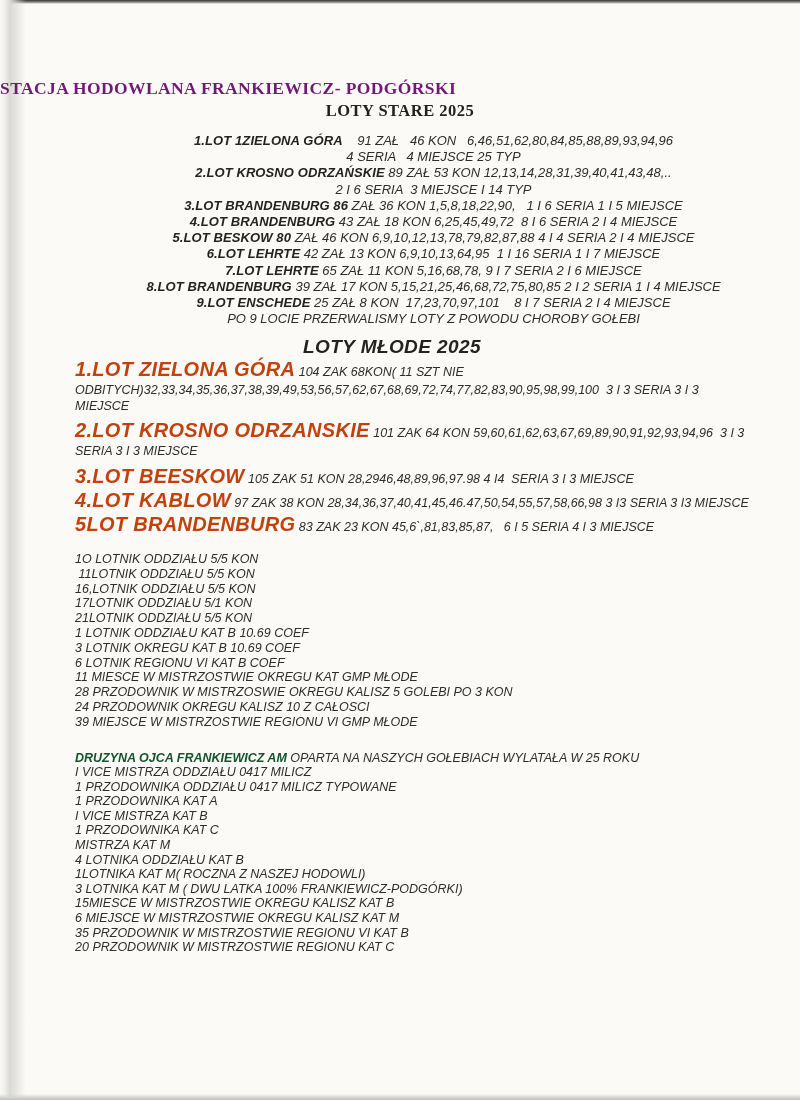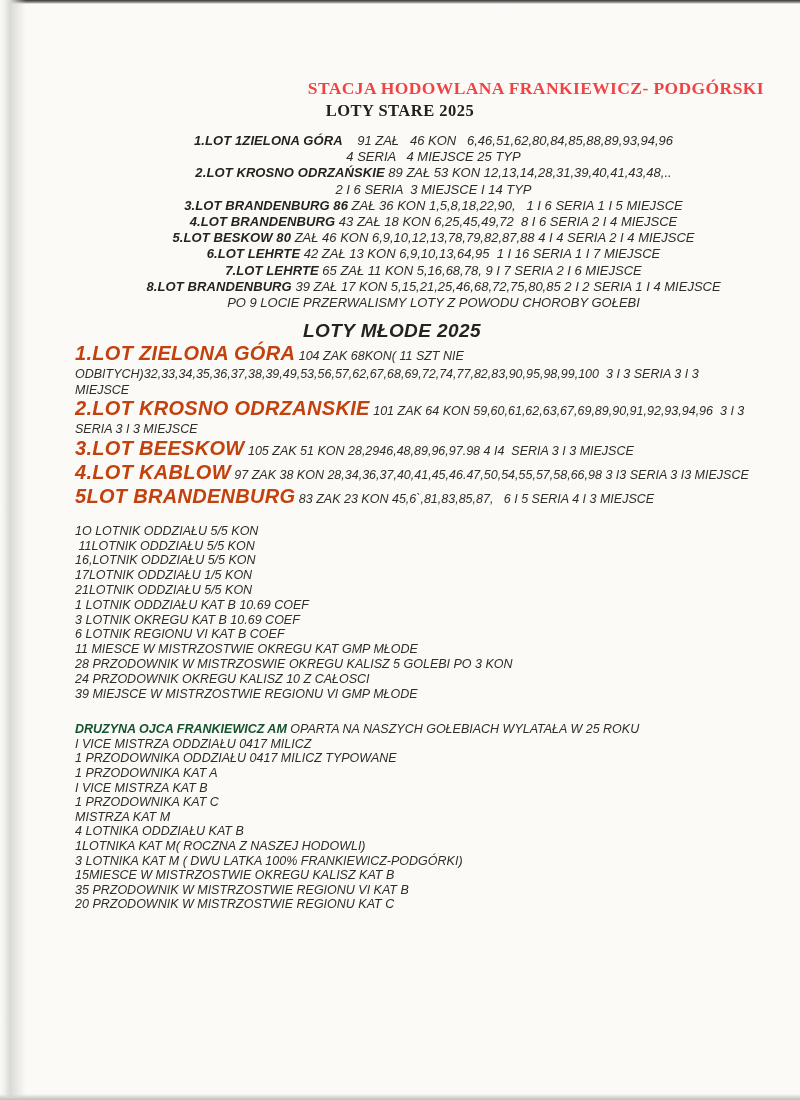--- a/index.html
+++ b/index.html
@@ -9,37 +9,37 @@
     font-family:"Liberation Sans", sans-serif; color:#2e2d2a;
   }
   .scan-edge-top { position:absolute; top:0; left:0; right:0; height:4px;
     background:linear-gradient(#353535 0%, #8a8a88 55%, rgba(251,250,247,0) 100%); }
   .scan-edge-left { position:absolute; top:0; left:0; bottom:0; width:26px;
     background:linear-gradient(90deg, #fbfaf7 0px, #f2f1ee 4px, #d9d9d6 10px, rgba(251,250,247,0) 26px); }
   .scan-edge-bottom { position:absolute; bottom:0; left:0; right:0; height:6px;
     background:linear-gradient(rgba(0,0,0,0) 0%, #d6d6d2 55%, #bfbfbb 100%); }
   .content { position:absolute; inset:0; padding:78px 8px 0 75px; box-sizing:border-box; }
 
-  .doc-title { margin:0 0 0 -75px; width:764px; text-align:right;
-    font:bold 17.5px/20px "Liberation Serif", serif; letter-spacing:0.4px; color:#ef4444; }
+  .doc-title { margin:0 0 0 -75px; width:764px; text-align:left;
+    font:bold 17.5px/20px "Liberation Serif", serif; letter-spacing:0.4px; color:#701a75; }
   .doc-subtitle { margin:3px 0 0 -75px; width:800px; text-align:center;
     font:bold 16.5px/19px "Liberation Serif", serif; letter-spacing:0.5px; color:#222120; }
 
   .stare { margin-top:13px; }
   .stare p { margin:0; font:italic 13px/16.2px "Liberation Sans", sans-serif; white-space:pre-wrap;text-align:center; }
   .stare b { font-weight:bold; color:#232320; letter-spacing:0.1px; }
 
   .mlode-heading { margin:8px 0 0 -75px; width:784px; text-align:center;
     font:italic bold 19px/24px "Liberation Sans", sans-serif; color:#232320; letter-spacing:0.4px; }
 
   .lot-line { margin:0; white-space:pre-wrap; }
   .lot-name { font:italic bold 20px/21px "Liberation Sans", sans-serif; color:#c2410c; letter-spacing:0.3px; }
   .lot-detail { font:italic 12.5px/21px "Liberation Sans", sans-serif; }
   .cont { margin:0; font:italic 12.5px/15.5px "Liberation Sans", sans-serif; white-space:pre-wrap; }
-  .gap-sm { }
+  .gap-sm { margin-top:6px; }
 
   .results { margin-top:14px; }
   .results p { margin:0; font:italic 12.5px/14.8px "Liberation Sans", sans-serif; white-space:pre-wrap; }
 
   .druzyna { margin-top:21px; }
   .druzyna p { margin:0; font:italic 12.5px/14.6px "Liberation Sans", sans-serif; white-space:pre-wrap; }
   .druzyna b { font-weight:bold; color:#14532d; }
 </style>
 </head>
 <body>
@@ -58,20 +58,21 @@
       <p><b>1.LOT 1ZIELONA GÓRA</b><span>    91 ZAŁ   46 KON   6,46,51,62,80,84,85,88,89,93,94,96</span></p>
       <p><b></b><span>4 SERIA   4 MIEJSCE 25 TYP</span></p>
       <p><b>2.LOT KROSNO ODRZAŃSKIE</b><span> 89 ZAŁ 53 KON 12,13,14,28,31,39,40,41,43,48,..</span></p>
       <p><b></b><span>2 I 6 SERIA  3 MIEJSCE I 14 TYP</span></p>
       <p><b>3.LOT BRANDENBURG 86</b><span> ZAŁ 36 KON 1,5,8,18,22,90,   1 I 6 SERIA 1 I 5 MIEJSCE</span></p>
       <p><b>4.LOT BRANDENBURG</b><span> 43 ZAŁ 18 KON 6,25,45,49,72  8 I 6 SERIA 2 I 4 MIEJSCE</span></p>
       <p><b>5.LOT BESKOW 80</b><span> ZAŁ 46 KON 6,9,10,12,13,78,79,82,87,88 4 I 4 SERIA 2 I 4 MIEJSCE</span></p>
       <p><b>6.LOT LEHRTE</b><span> 42 ZAŁ 13 KON 6,9,10,13,64,95  1 I 16 SERIA 1 I 7 MIEJSCE</span></p>
       <p><b>7.LOT LEHRTE</b><span> 65 ZAŁ 11 KON 5,16,68,78, 9 I 7 SERIA 2 I 6 MIEJSCE</span></p>
       <p><b>8.LOT BRANDENBURG</b><span> 39 ZAŁ 17 KON 5,15,21,25,46,68,72,75,80,85 2 I 2 SERIA 1 I 4 MIEJSCE</span></p>
+      <p><b>9.LOT ENSCHEDE</b><span> 25 ZAŁ 8 KON  17,23,70,97,101    8 I 7 SERIA 2 I 4 MIEJSCE</span></p>
       <p><b></b><span>PO 9 LOCIE PRZERWALISMY LOTY Z POWODU CHOROBY GOŁEBI</span></p>
     </div>
 
     <h3 class="mlode-heading">LOTY MŁODE 2025</h3>
 
     <div class="mlode">
       <p class="lot-line"><span class="lot-name">1.LOT ZIELONA GÓRA</span><span class="lot-detail"> 104 ZAK 68KON( 11 SZT NIE</span></p>
       <p class="cont">ODBITYCH)32,33,34,35,36,37,38,39,49,53,56,57,62,67,68,69,72,74,77,82,83,90,95,98,99,100  3 I 3 SERIA 3 I 3</p>
       <p class="cont">MIEJSCE</p>
 
@@ -80,21 +81,21 @@
 
       <p class="lot-line gap-sm"><span class="lot-name">3.LOT BEESKOW</span><span class="lot-detail"> 105 ZAK 51 KON 28,2946,48,89,96,97.98 4 I4  SERIA 3 I 3 MIEJSCE</span></p>
       <p class="lot-line"><span class="lot-name">4.LOT KABLOW</span><span class="lot-detail"> 97 ZAK 38 KON 28,34,36,37,40,41,45,46.47,50,54,55,57,58,66,98 3 I3 SERIA 3 I3 MIEJSCE</span></p>
       <p class="lot-line"><span class="lot-name">5LOT BRANDENBURG</span><span class="lot-detail"> 83 ZAK 23 KON 45,6`,81,83,85,87,   6 I 5 SERIA 4 I 3 MIEJSCE</span></p>
     </div>
 
     <div class="results">
       <p>1O LOTNIK ODDZIAŁU 5/5 KON</p>
       <p> 11LOTNIK ODDZIAŁU 5/5 KON</p>
       <p>16,LOTNIK ODDZIAŁU 5/5 KON</p>
-      <p>17LOTNIK ODDZIAŁU 1/5 KON</p>
+      <p>17LOTNIK ODDZIAŁU 5/1 KON</p>
       <p>21LOTNIK ODDZIAŁU 5/5 KON</p>
       <p>1 LOTNIK ODDZIAŁU KAT B 10.69 COEF</p>
       <p>3 LOTNIK OKREGU KAT B 10.69 COEF</p>
       <p>6 LOTNIK REGIONU VI KAT B COEF</p>
       <p>11 MIESCE W MISTRZOSTWIE OKREGU KAT GMP MŁODE</p>
       <p>28 PRZODOWNIK W MISTRZOSWIE OKREGU KALISZ 5 GOLEBI PO 3 KON</p>
       <p>24 PRZODOWNIK OKREGU KALISZ 10 Z CAŁOSCI</p>
       <p>39 MIEJSCE W MISTRZOSTWIE REGIONU VI GMP MŁODE</p>
     </div>
 
@@ -103,18 +104,19 @@
       <p>I VICE MISTRZA ODDZIAŁU 0417 MILICZ</p>
       <p>1 PRZODOWNIKA ODDZIAŁU 0417 MILICZ TYPOWANE</p>
       <p>1 PRZODOWNIKA KAT A</p>
       <p>I VICE MISTRZA KAT B</p>
       <p>1 PRZODOWNIKA KAT C</p>
       <p>MISTRZA KAT M</p>
       <p>4 LOTNIKA ODDZIAŁU KAT B</p>
       <p>1LOTNIKA KAT M( ROCZNA Z NASZEJ HODOWLI)</p>
       <p>3 LOTNIKA KAT M ( DWU LATKA 100% FRANKIEWICZ-PODGÓRKI)</p>
       <p>15MIESCE W MISTRZOSTWIE OKREGU KALISZ KAT B</p>
+      <p>6 MIEJSCE W MISTRZOSTWIE OKREGU KALISZ KAT M</p>
       <p>35 PRZODOWNIK W MISTRZOSTWIE REGIONU VI KAT B</p>
       <p>20 PRZODOWNIK W MISTRZOSTWIE REGIONU KAT C</p>
     </div>
 
   </div>
 </div>
 
 </body></html>

